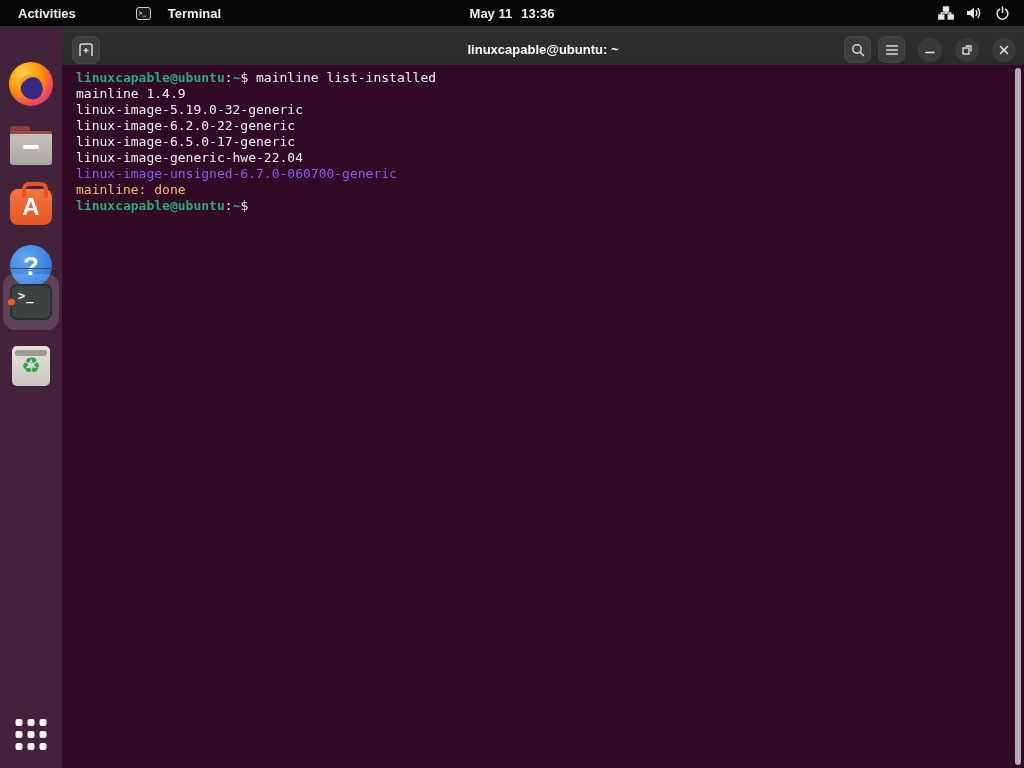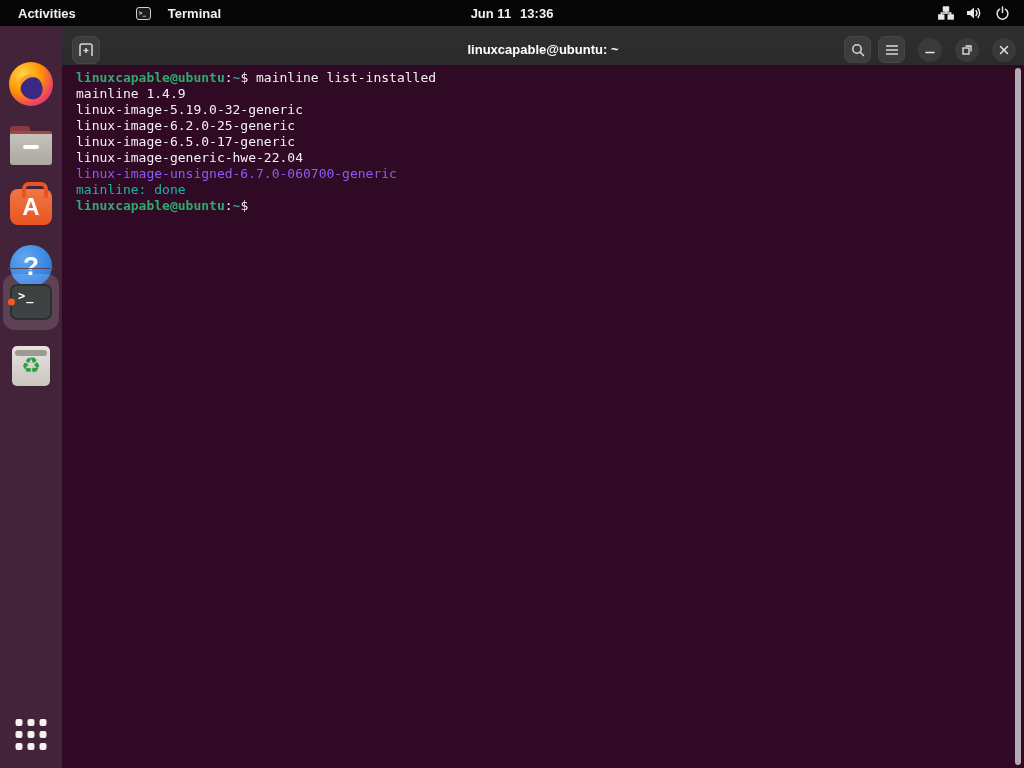--- a/index.html
+++ b/index.html
@@ -58,21 +58,21 @@
 
   <div class="topbar">
     <div class="topbar-left">
       <div class="activities">Activities</div>
       <div class="appmenu">
         <span class="mini-term-icon">&gt;_</span>
         <span>Terminal</span>
       </div>
     </div>
     <div class="clock">
-      <span>Jun 11</span>
+      <span>May 11</span>
       <span>13:36</span>
     </div>
     <div class="topbar-right">
       <span>
         <svg width="16" height="14" viewBox="0 0 16 14">
             <g fill="none" stroke="#e8e8e8" stroke-width="1.4">
               <rect x="5.5" y="1" width="5" height="4" fill="#e8e8e8"></rect>
               <rect x="0.8" y="9" width="5" height="4" fill="#e8e8e8"></rect>
               <rect x="10.2" y="9" width="5" height="4" fill="#e8e8e8"></rect>
               <path d="M8 5v2M3.3 9V7h9.4v2"></path>
@@ -182,24 +182,24 @@
             </svg>
         </div>
       </div>
     </div>
 
     <div class="term-content">
       <div>
           <div class="term-line"><span style="color: rgb(46, 170, 113); font-weight: bold;">linuxcapable@ubuntu</span><span style="color: rgb(245, 242, 245);">:</span><span style="color: rgb(61, 158, 168); font-weight: bold;">~</span><span style="color: rgb(245, 242, 245);">$ </span><span style="color: rgb(245, 242, 245);">mainline list-installed</span></div>
           <div class="term-line"><span style="color: rgb(245, 242, 245);">mainline 1.4.9</span></div>
           <div class="term-line"><span style="color: rgb(245, 242, 245);">linux-image-5.19.0-32-generic</span></div>
-          <div class="term-line"><span style="color: rgb(245, 242, 245);">linux-image-6.2.0-25-generic</span></div>
+          <div class="term-line"><span style="color: rgb(245, 242, 245);">linux-image-6.2.0-22-generic</span></div>
           <div class="term-line"><span style="color: rgb(245, 242, 245);">linux-image-6.5.0-17-generic</span></div>
           <div class="term-line"><span style="color: rgb(245, 242, 245);">linux-image-generic-hwe-22.04</span></div>
           <div class="term-line"><span style="color: #8b5cf6;">linux-image-unsigned-6.7.0-060700-generic</span></div>
-          <div class="term-line"><span style="color: #14b8a6; margin-top: 38px;">mainline: done</span></div>
+          <div class="term-line"><span style="color: #fdba74; margin-top: 38px;">mainline: done</span></div>
           <div class="term-line"><span style="color: rgb(46, 170, 113); font-weight: bold;">linuxcapable@ubuntu</span><span style="color: rgb(245, 242, 245);">:</span><span style="color: rgb(61, 158, 168); font-weight: bold;">~</span><span style="color: rgb(245, 242, 245);">$</span></div>
         </div>
       <div class="scrollbar"></div>
     </div>
   </div>
 
 </div>
 
 </body></html>

